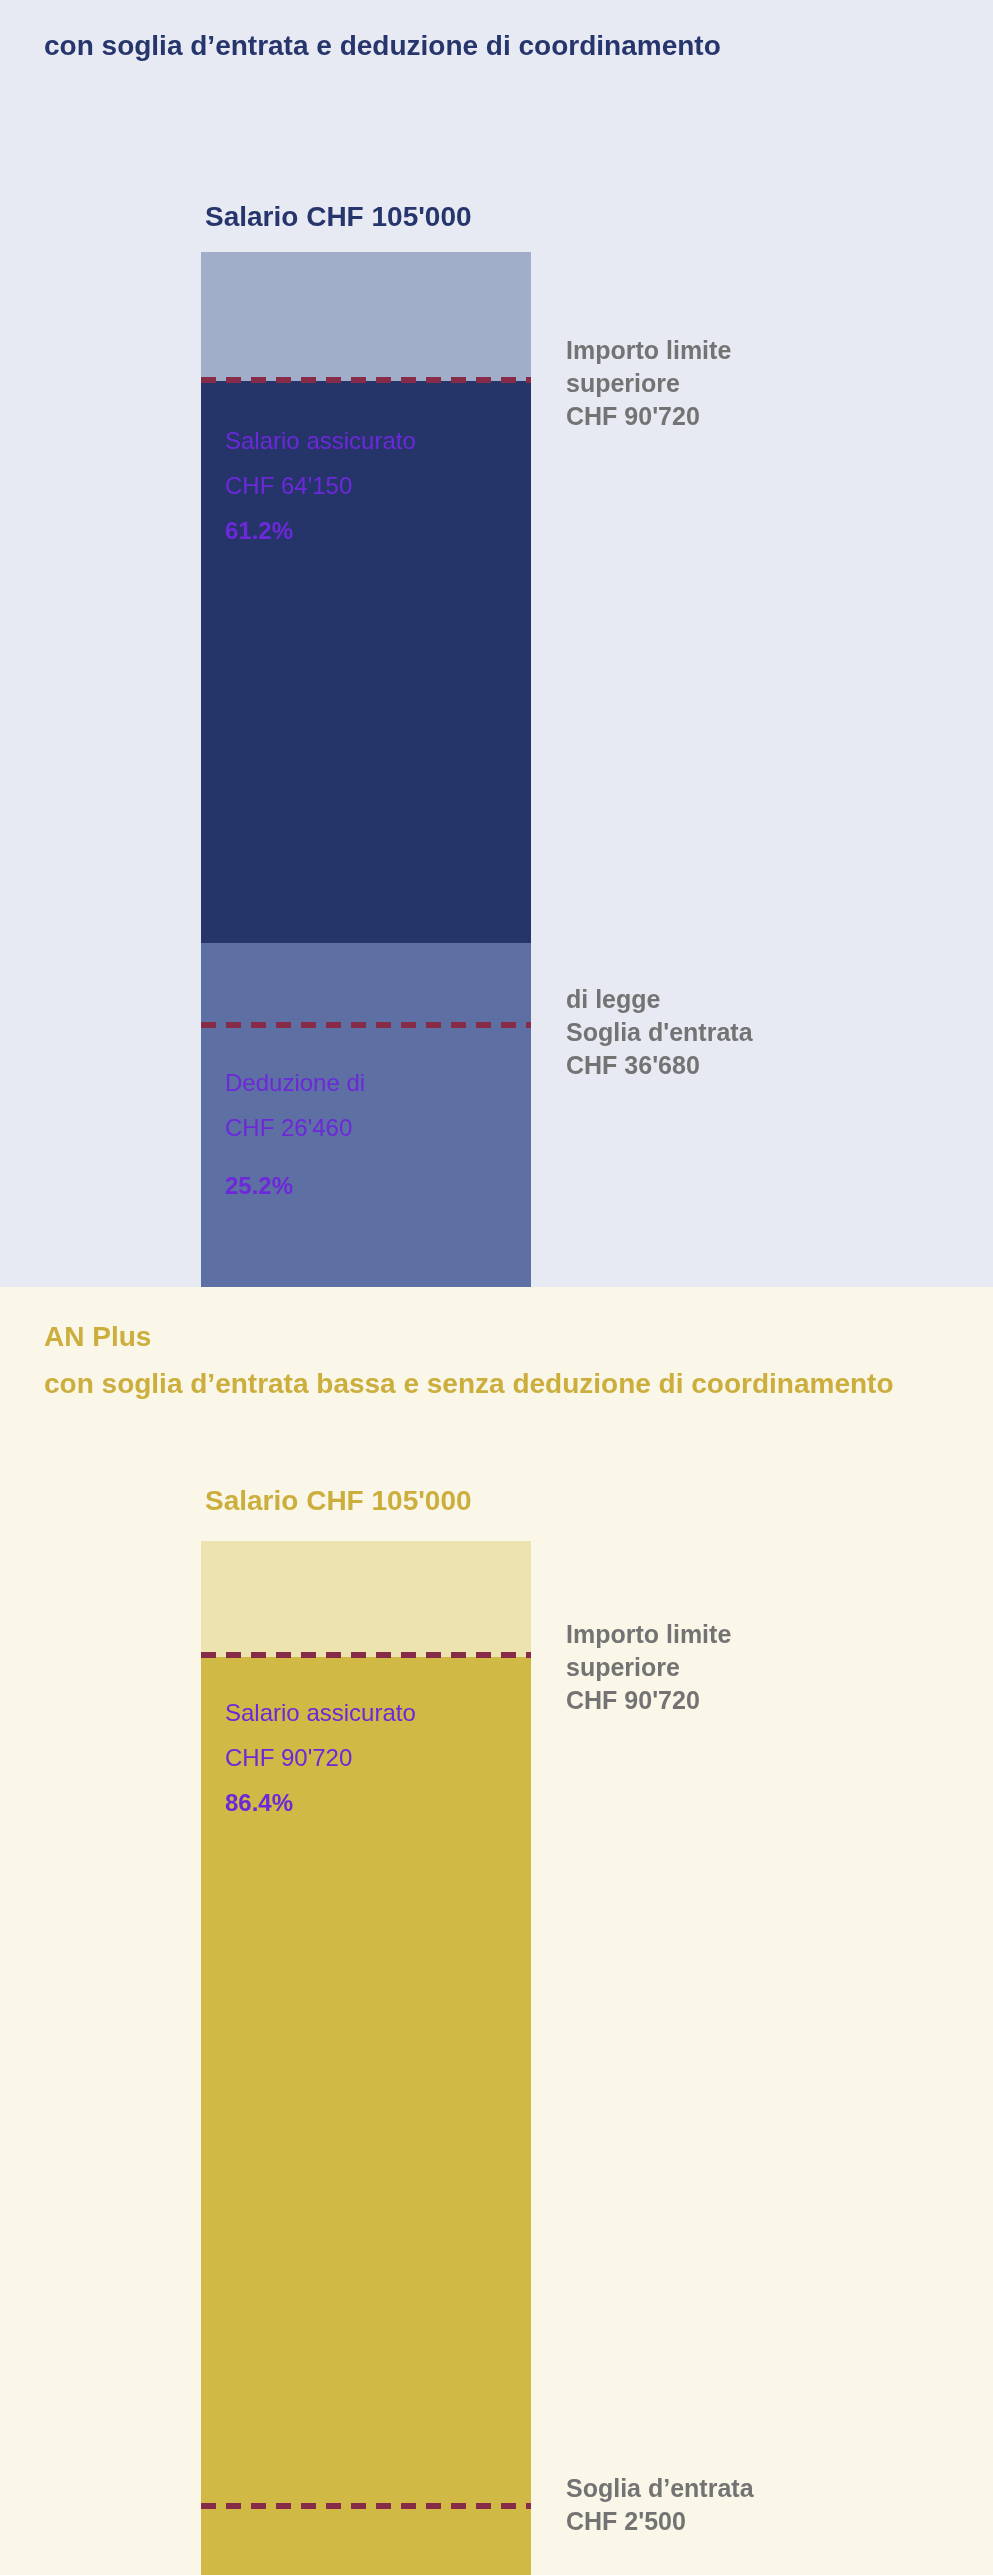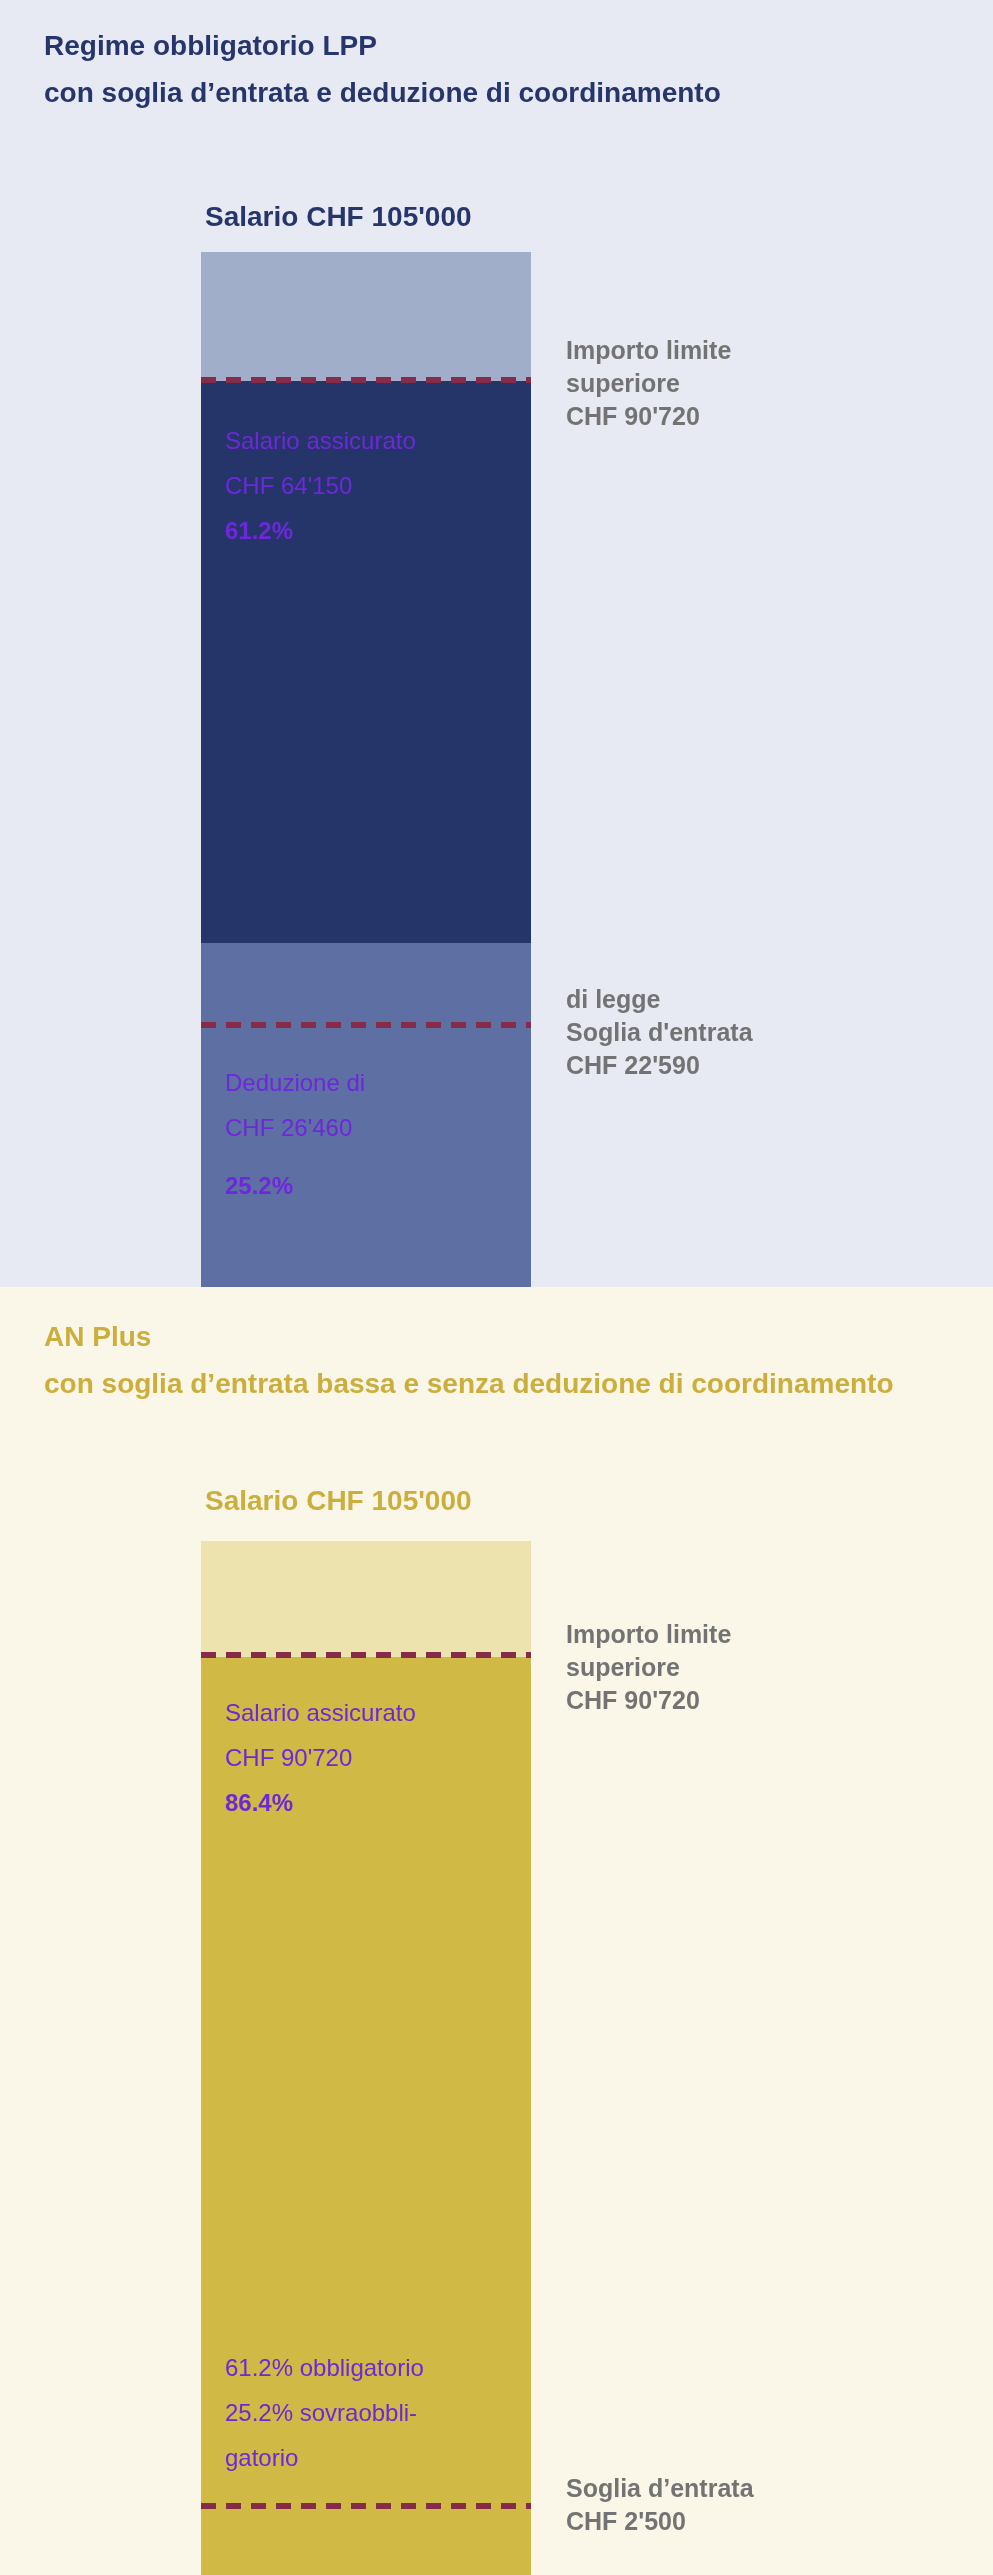--- a/index.html
+++ b/index.html
@@ -79,21 +79,20 @@
     line-height: 33px;
     font-weight: bold;
   }
 </style>
 </head>
 <body>
 
 <div class="section s1">
 
   <div class="title t-navy" style="top:22px">
-    <div>Regime obbligatorio LPP</div>
     <div>con soglia d’entrata e deduzione di coordinamento</div>
   </div>
 
   <div class="bar-heading t-navy" style="top:201px">Salario CHF 105'000</div>
 
   <div class="bar" style="top:252px">
     <div class="seg segA1"></div>
     <div class="seg segB1"></div>
     <div class="seg segC1"></div>
   </div>
@@ -115,21 +114,21 @@
 
   <div class="note" style="top:334px">
     <div>Importo limite</div>
     <div>superiore</div>
     <div>CHF 90'720</div>
   </div>
 
   <div class="note" style="top:983px">
     <div>di legge</div>
     <div>Soglia d'entrata</div>
-    <div>CHF 22'590</div>
+    <div>CHF 36'680</div>
   </div>
 
 </div>
 
 <div class="section s2">
 
   <div class="title t-gold" style="top:26px">
     <div>AN Plus</div>
     <div>con soglia d’entrata bassa e senza deduzione di coordinamento</div>
   </div>
@@ -143,25 +142,20 @@
 
   <div class="dash" style="top:365px"></div>
   <div class="dash" style="top:1216px"></div>
 
   <div class="bar-text" style="top:403px">
     <div>Salario assicurato</div>
     <div>CHF 90'720</div>
     <div class="pct">86.4%</div>
   </div>
 
-  <div class="bar-text" style="top:1058px">
-    <div>61.2% obbligatorio</div>
-    <div>25.2% sovraobbli-</div>
-    <div>gatorio</div>
-  </div>
 
   <div class="note" style="top:331px">
     <div>Importo limite</div>
     <div>superiore</div>
     <div>CHF 90'720</div>
   </div>
 
   <div class="note" style="top:1185px">
     <div>Soglia d’entrata</div>
     <div>CHF 2'500</div>

